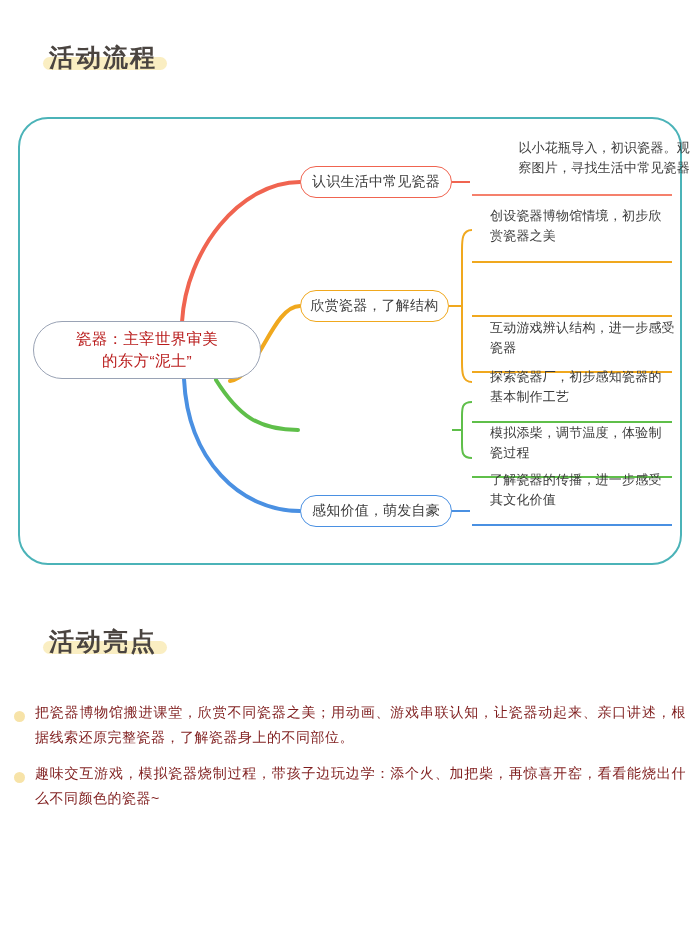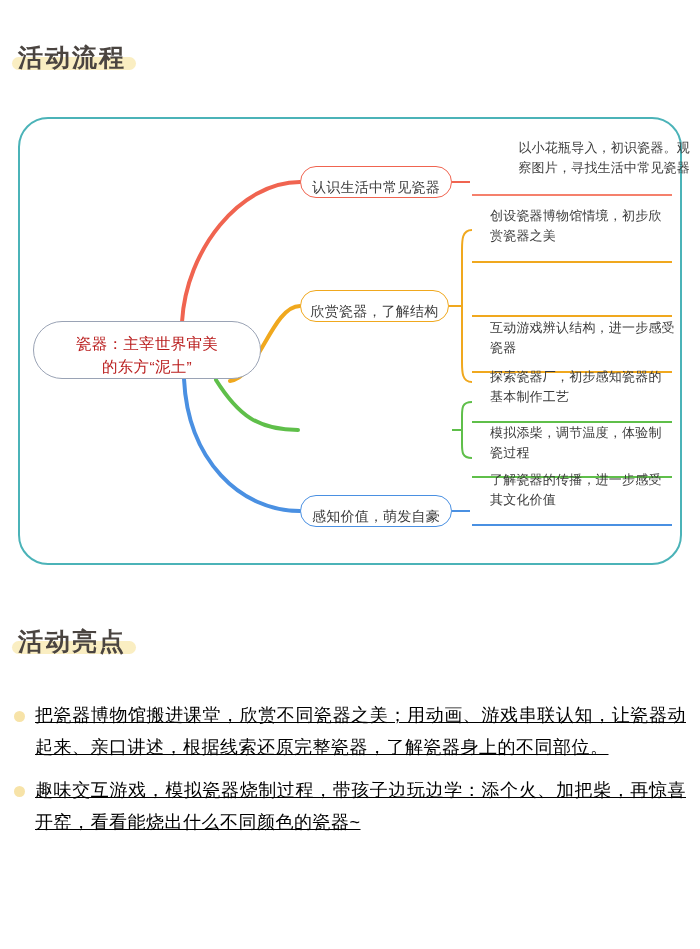--- a/index.html
+++ b/index.html
@@ -14,21 +14,21 @@
     font-family: "Liberation Sans", "DejaVu Sans", sans-serif;
     color: #3c3c3c;
     position: relative;
     overflow: hidden;
   }
 
   
   .section-heading {
     position: relative;
     display: inline-block;
-    margin-left: 12px;
+    margin-left: 43px;
     padding: 0 6px;
   }
   .section-heading .hl-bar {
     position: absolute;
     left: 0;
     right: -4px;
     bottom: 2px;
     height: 13px;
     background: #faeec2;
     border-radius: 7px;
@@ -69,21 +69,21 @@
     position: absolute;
     left: 0; top: 0;
     width: 700px;
     height: 460px;
   }
 
   
   .node {
     position: absolute;
     display: flex;
-    align-items: flex-end;
+    align-items: center;
     justify-content: center;
     background: #ffffff;
     text-align: center;
     white-space: pre-line;
   }
   #center-node {
     left: 33px;
     top: 211px;
     width: 228px;
     height: 58px;
@@ -129,26 +129,25 @@
     flex: 0 0 auto;
     width: 11px;
     height: 11px;
     border-radius: 50%;
     background: #f7e3a8;
     margin-top: 11px;
     margin-right: 10px;
   }
   .hl-body {
     flex: 1 1 auto;
-    font-size: 18px;
+    font-size: 14px;
     line-height: 1.75;
-    color: #000000;
+    color: #7f1d1d;
     letter-spacing: 0.5px;
     text-align: justify;
-    text-decoration: underline;
   }
 </style>
 </head>
 <body>
 
 <div id="heading-flow" class="section-heading">
   <span class="hl-bar"></span>
   <span class="hl-text">活动流程</span>
 </div>
 

